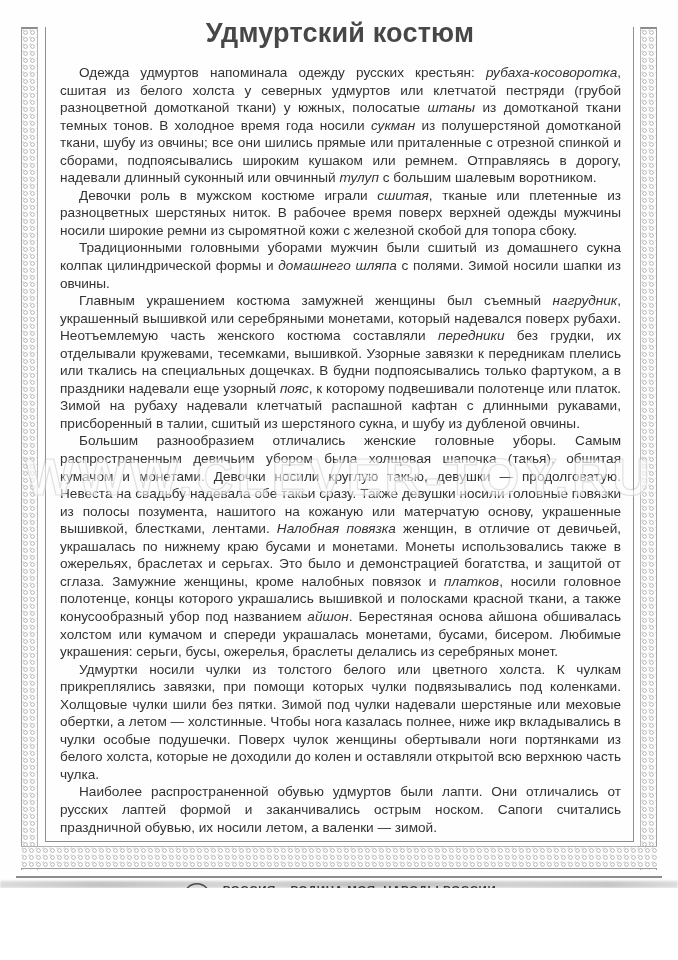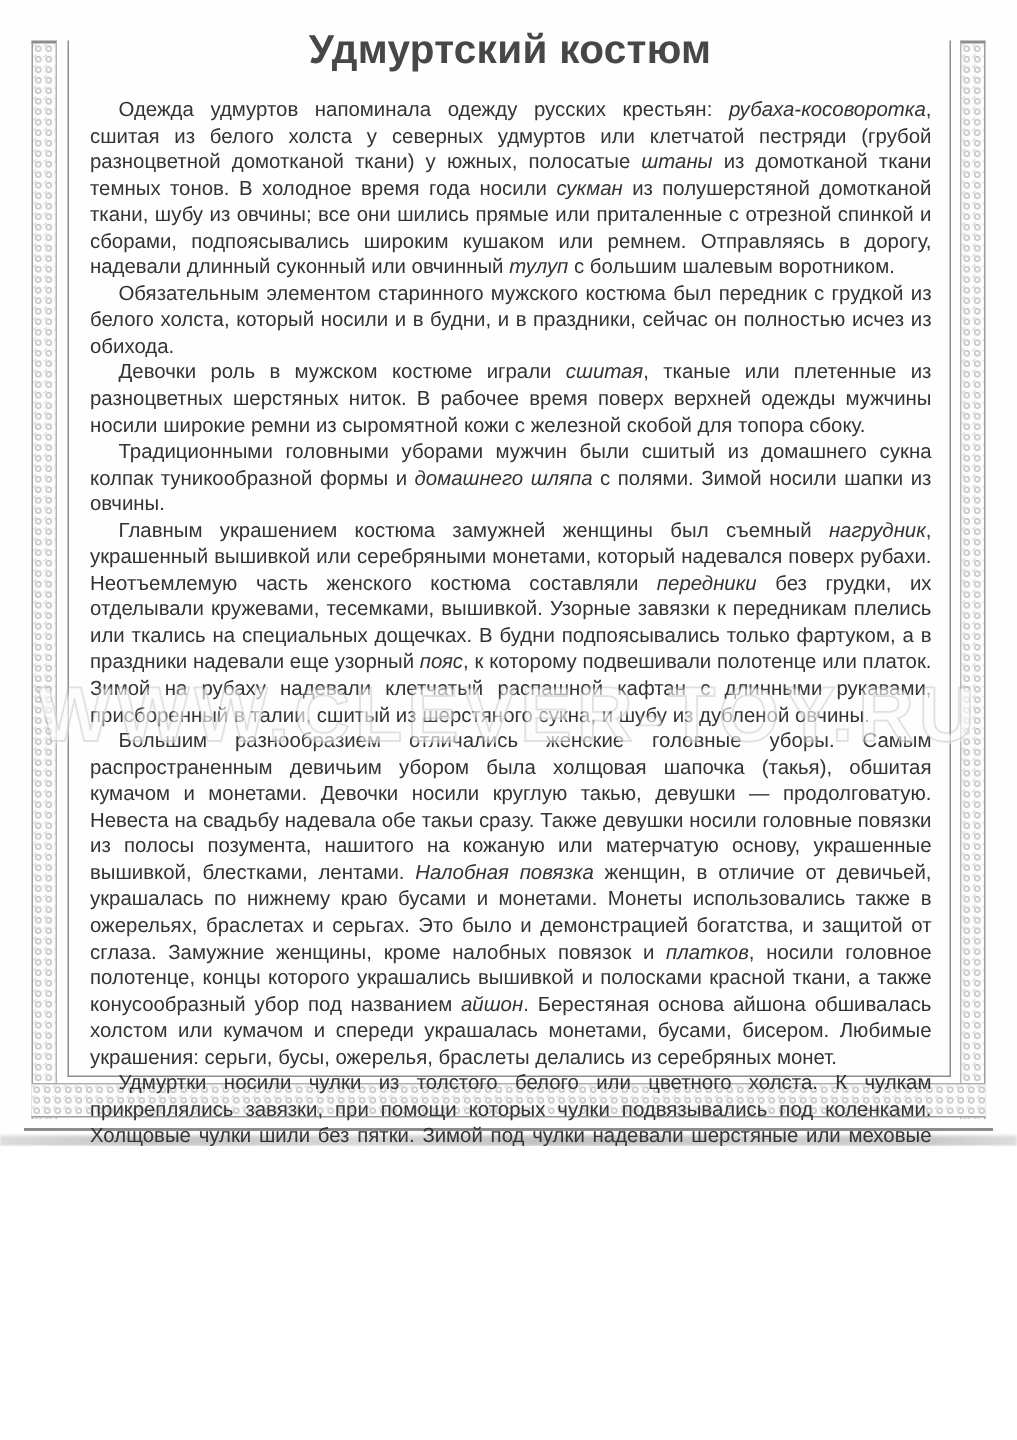--- a/index.html
+++ b/index.html
@@ -1,18 +1,18 @@
 <!DOCTYPE html>
 <html lang="ru"><head>
 <meta charset="utf-8">
 <style>
   html,body{margin:0;padding:0;}
   .page{
     position:relative;
-    width:678px;height:764px;
+    width:678px;height:888px;
     background:#fefefe;
     font-family:"Liberation Sans", sans-serif;
     overflow:hidden;
   }
 
   
   .lace{
     position:absolute;
     background-color:#fdfdfd;
     background-image:
@@ -118,23 +118,22 @@
   <div class="lace lace-right"></div>
   <div class="lace lace-bottom"></div>
   <div class="inner-frame"></div>
   <div class="outer-bottom-line"></div>
   <div class="photo-edge"></div>
 
   <h1 class="title">Удмуртский костюм</h1>
 
   <div class="content">
       <p><span>Одежда удмуртов напоминала одежду русских крестьян: </span><em>рубаха-косоворотка</em><span>, сшитая из белого холста у северных удмуртов или клетчатой пестряди (грубой разноцветной домотканой ткани) у южных, полосатые </span><em>штаны</em><span> из домотканой ткани темных тонов. В холодное время года носили </span><em>сукман</em><span> из полушерстяной домотканой ткани, шубу из овчины; все они шились прямые или приталенные с отрезной спинкой и сборами, подпоясывались широким кушаком или ремнем. Отправляясь в дорогу, надевали длинный суконный или овчинный </span><em>тулуп</em><span> с большим шалевым воротником.</span></p>
-      <p><span>Обязательным элементом старинного мужского костюма был передник с грудкой из белого холста, который носили и в будни, и в праздники, сейчас он полностью исчез из обихода.</span></p>
       <p><span>Девочки роль в мужском костюме играли </span><em>сшитая</em><span>, тканые или плетенные из разноцветных шерстяных ниток. В рабочее время поверх верхней одежды мужчины носили широкие ремни из сыромятной кожи с железной скобой для топора сбоку.</span></p>
-      <p><span>Традиционными головными уборами мужчин были сшитый из домашнего сукна колпак туникообразной формы и </span><em>домашнего шляпа</em><span> с полями. Зимой носили шапки из овчины.</span></p>
+      <p><span>Традиционными головными уборами мужчин были сшитый из домашнего сукна колпак цилиндрической формы и </span><em>домашнего шляпа</em><span> с полями. Зимой носили шапки из овчины.</span></p>
       <p><span>Главным украшением костюма замужней женщины был съемный </span><em>нагрудник</em><span>, украшенный вышивкой или серебряными монетами, который надевался поверх рубахи. Неотъемлемую часть женского костюма составляли </span><em>передники</em><span> без грудки, их отделывали кружевами, тесемками, вышивкой. Узорные завязки к передникам плелись или ткались на специальных дощечках. В будни подпоясывались только фартуком, а в праздники надевали еще узорный </span><em>пояс</em><span>, к которому подвешивали полотенце или платок. Зимой на рубаху надевали клетчатый распашной кафтан с длинными рукавами, присборенный в талии, сшитый из шерстяного сукна, и шубу из дубленой овчины.</span></p>
       <p><span>Большим разнообразием отличались женские головные уборы. Самым распространенным девичьим убором была холщовая шапочка (такья), обшитая кумачом и монетами. Девочки носили круглую такью, девушки — продолговатую. Невеста на свадьбу надевала обе такьи сразу. Также девушки носили головные повязки из полосы позумента, нашитого на кожаную или матерчатую основу, украшенные вышивкой, блестками, лентами. </span><em>Налобная повязка</em><span> женщин, в отличие от девичьей, украшалась по нижнему краю бусами и монетами. Монеты использовались также в ожерельях, браслетах и серьгах. Это было и демонстрацией богатства, и защитой от сглаза. Замужние женщины, кроме налобных повязок и </span><em>платков</em><span>, носили головное полотенце, концы которого украшались вышивкой и полосками красной ткани, а также конусообразный убор под названием </span><em>айшон</em><span>. Берестяная основа айшона обшивалась холстом или кумачом и спереди украшалась монетами, бусами, бисером. Любимые украшения: серьги, бусы, ожерелья, браслеты делались из серебряных монет.</span></p>
       <p><span>Удмуртки носили чулки из толстого белого или цветного холста. К чулкам прикреплялись завязки, при помощи которых чулки подвязывались под коленками. Холщовые чулки шили без пятки. Зимой под чулки надевали шерстяные или меховые обертки, а летом — холстинные. Чтобы нога казалась полнее, ниже икр вкладывались в чулки особые подушечки. Поверх чулок женщины обертывали ноги портянками из белого холста, которые не доходили до колен и оставляли открытой всю верхнюю часть чулка.</span></p>
       <p><span>Наиболее распространенной обувью удмуртов были лапти. Они отличались от русских лаптей формой и заканчивались острым носком. Сапоги считались праздничной обувью, их носили летом, а валенки — зимой.</span></p>
     </div>
 
   <div class="watermark">WWW.CLEVER-TOY.RU</div>
 
   <div class="footer">
     <svg class="footer-logo" width="30" height="30" viewBox="0 0 30 30" aria-hidden="true">

